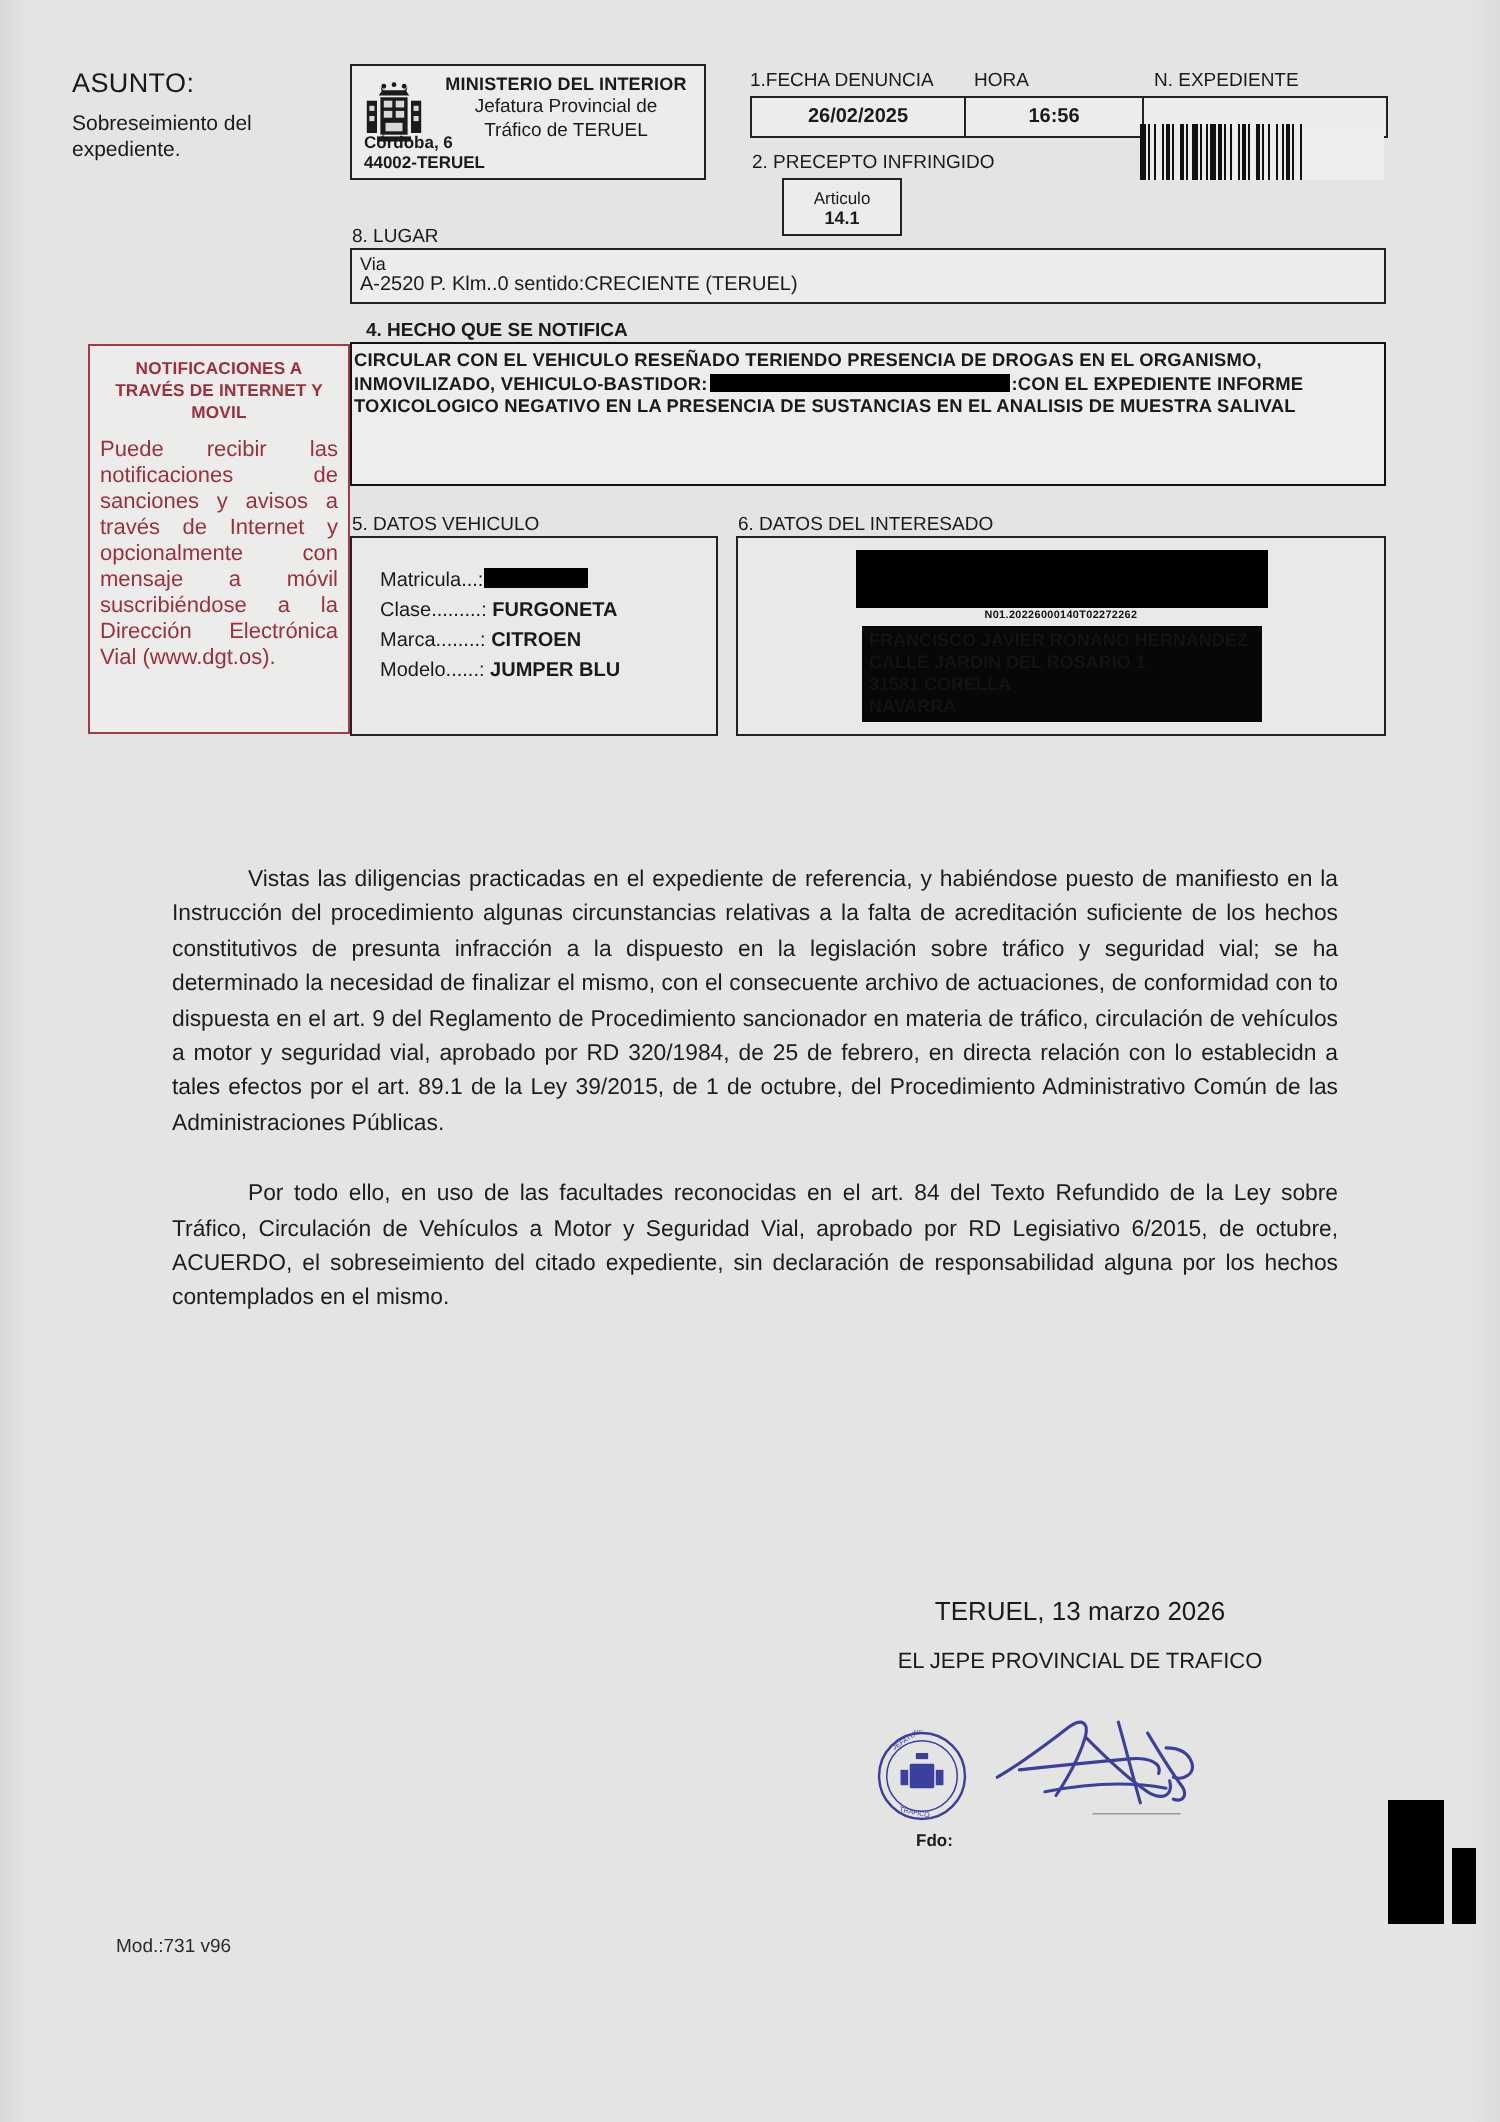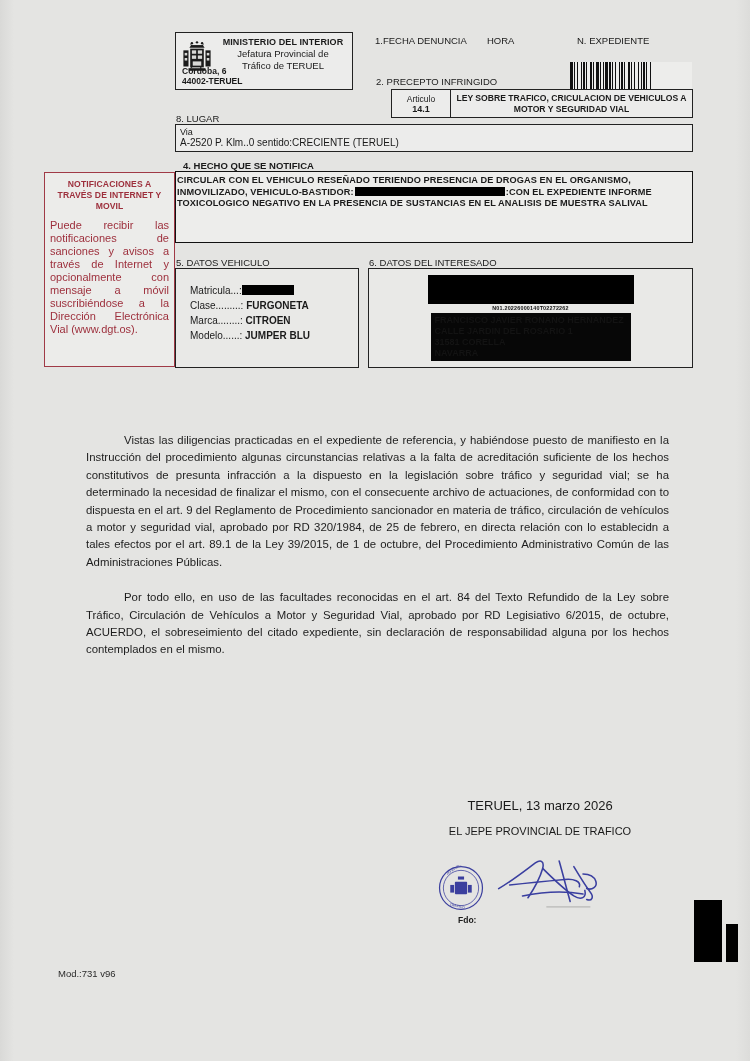--- a/index.html
+++ b/index.html
@@ -300,20 +300,24 @@
     left: 58px; top: 968px;
     font-size: 9.5px;
     color: #2a2a2a;
   }
 </style>
 </head>
 <body>
 
 <div class="page">
 
+  <div class="abs" id="asunto-block">
+    <div class="asunto-title">ASUNTO:</div>
+    <div class="asunto-text">Sobreseimiento del expediente.</div>
+  </div>
 
   <div class="abs" id="ministry-box">
     <div id="ministry-inner">
       <div id="coat-of-arms">
         <svg viewBox="0 0 40 44" width="34" height="38">
           <g fill="#1b1b1b">
             <path d="M13 7 h14 l2 3 h-18 z"></path>
             <path d="M12 5 l2 2 h12 l2 -2 l-1 3 h-14 z"></path>
             <circle cx="14" cy="4.5" r="1.4"></circle>
             <circle cx="20" cy="3.6" r="1.4"></circle>
@@ -347,20 +351,25 @@
       <div>44002-TERUEL</div>
     </div>
   </div>
 
   <div class="abs" id="fecha-head">
     <span class="h-item sec-label" id="lbl-fecha">1.FECHA DENUNCIA</span>
     <span class="h-item sec-label" id="lbl-hora">HORA</span>
     <span class="h-item sec-label" id="lbl-exped">N. EXPEDIENTE</span>
   </div>
 
+  <div class="abs" id="fecha-row">
+    <div class="cell" id="cell-fecha">26/02/2025</div>
+    <div class="cell" id="cell-hora">16:56</div>
+    <div class="cell" id="cell-exped"></div>
+  </div>
 
   <div class="abs" id="barcode">
     <div class="bars" id="barcode-bars">
         <i style="width: 3px; background: rgb(17, 17, 17);"></i>
         <i style="width: 1px; background: transparent;"></i>
         <i style="width: 1px; background: rgb(17, 17, 17);"></i>
         <i style="width: 2px; background: transparent;"></i>
         <i style="width: 1px; background: rgb(17, 17, 17);"></i>
         <i style="width: 3px; background: transparent;"></i>
         <i style="width: 1px; background: rgb(17, 17, 17);"></i>
@@ -411,21 +420,20 @@
         <i style="width: 2px; background: transparent;"></i>
       </div>
   </div>
 
   <div class="abs sec-label" id="precepto-label">2. PRECEPTO INFRINGIDO</div>
   <div class="abs" id="precepto-box">
     <div class="p-art">
       <span class="art-lbl">Articulo</span>
       <span class="art-val">14.1</span>
     </div>
-    <div class="p-desc">LEY SOBRE TRAFICO, CRICULACION DE VEHICULOS A MOTOR Y SEGURIDAD VIAL</div>
   </div>
 
   <div class="abs sec-label" id="lugar-label">8. LUGAR</div>
   <div class="abs" id="lugar-box">
     <div class="lbl-via">Via</div>
     <div class="lugar-value">A-2520 P. Klm..0 sentido:CRECIENTE (TERUEL)</div>
   </div>
 
   <div class="abs sec-label" id="hecho-label">4. HECHO QUE SE NOTIFICA</div>
   <div class="abs" id="hecho-box">

